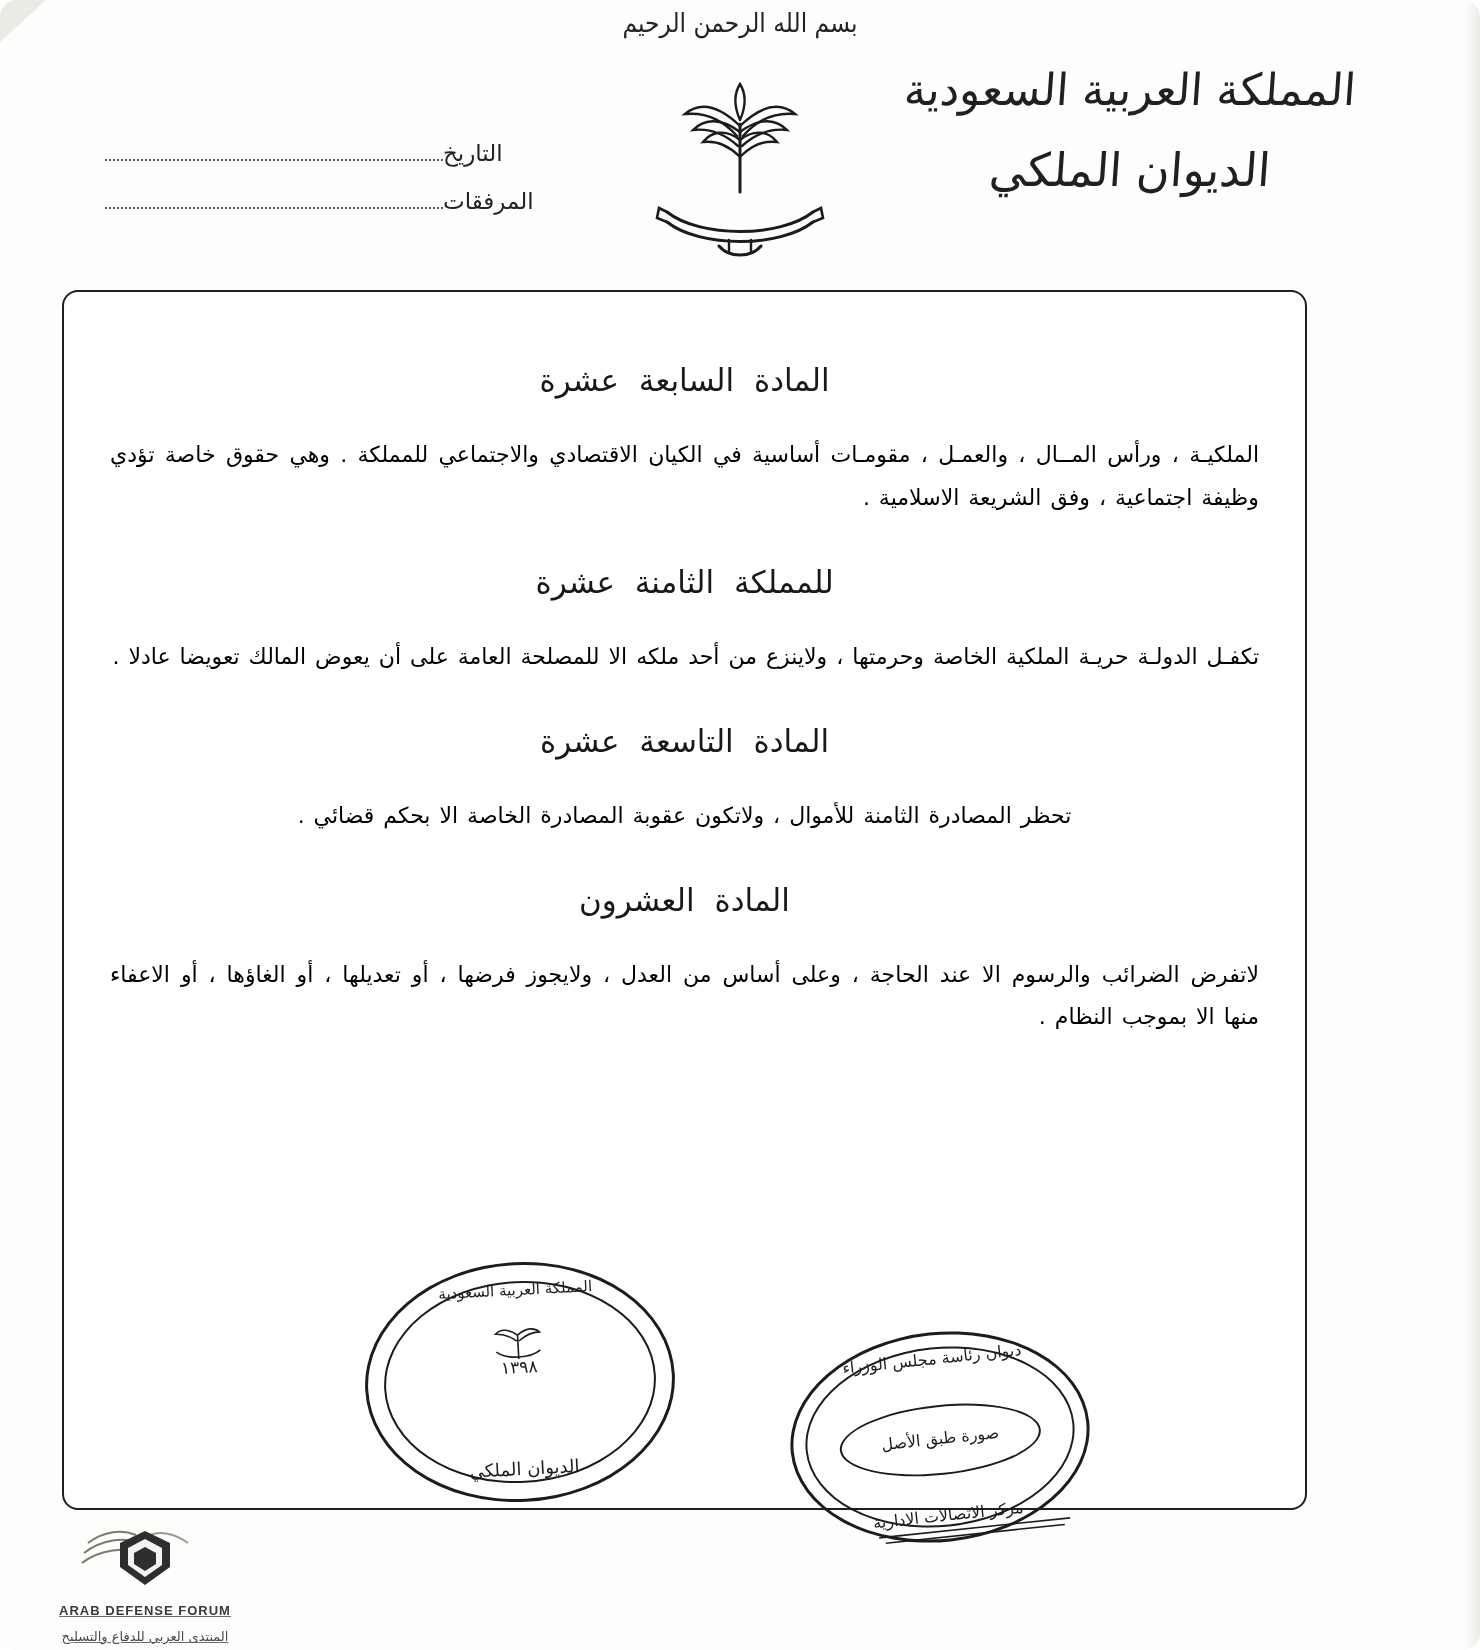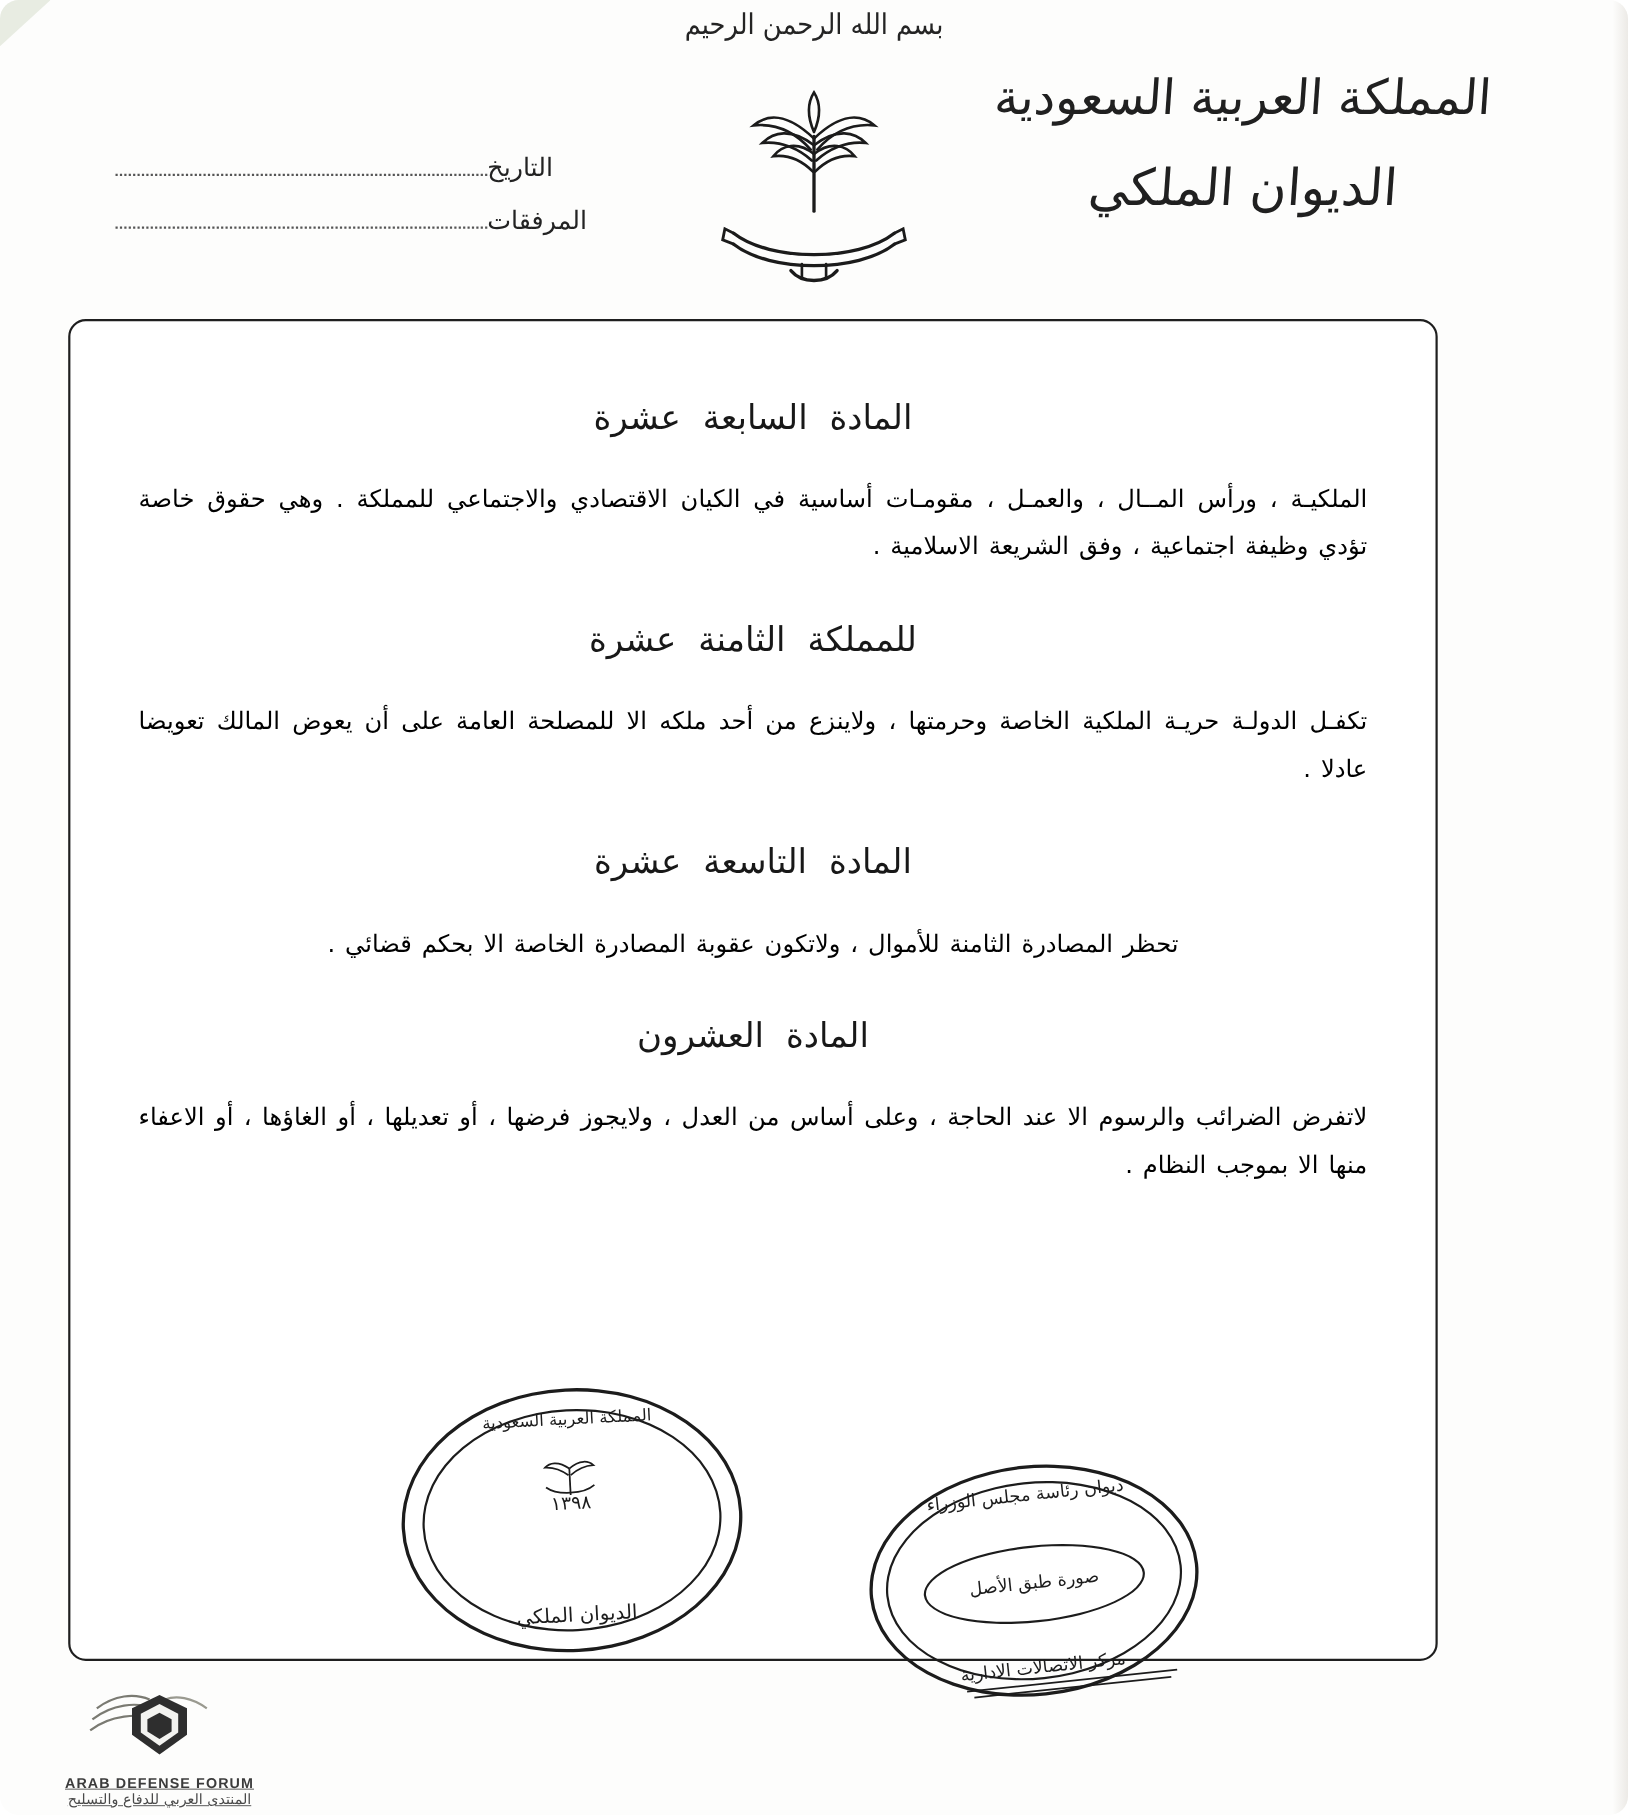--- a/index.html
+++ b/index.html
@@ -110,21 +110,21 @@
     border-radius: 16px;
     box-sizing: border-box;
     background: #ffffff;
   }
 
   .doc-inner {
     position: absolute;
     top: 40px;
     left: 0;
     right: 0;
-    padding: 0 58px;
+    padding: 0 42px;
     box-sizing: border-box;
   }
 
   .article-title {
     text-align: center;
     font-size: 31px;
     letter-spacing: 2px;
     margin: 30px 0 36px 0;
     color: #181818;
     word-spacing: 10px;
@@ -257,21 +257,21 @@
     font-family: "Liberation Sans", sans-serif;
     font-size: 13px;
     font-weight: bold;
     letter-spacing: 1px;
     color: #3b3b3b;
     margin-top: 2px;
   }
   .wm-sub {
     font-size: 13px;
     color: #4a4a4a;
-    margin-top: 1px;
+    margin-top: 11px;
   }
 
   .scan-edge-right {
     position: absolute;
     top: 0;
     right: 0;
     width: 14px;
     height: 100%;
     background: linear-gradient(to left, #eceae6, rgba(255,255,255,0));
   }

